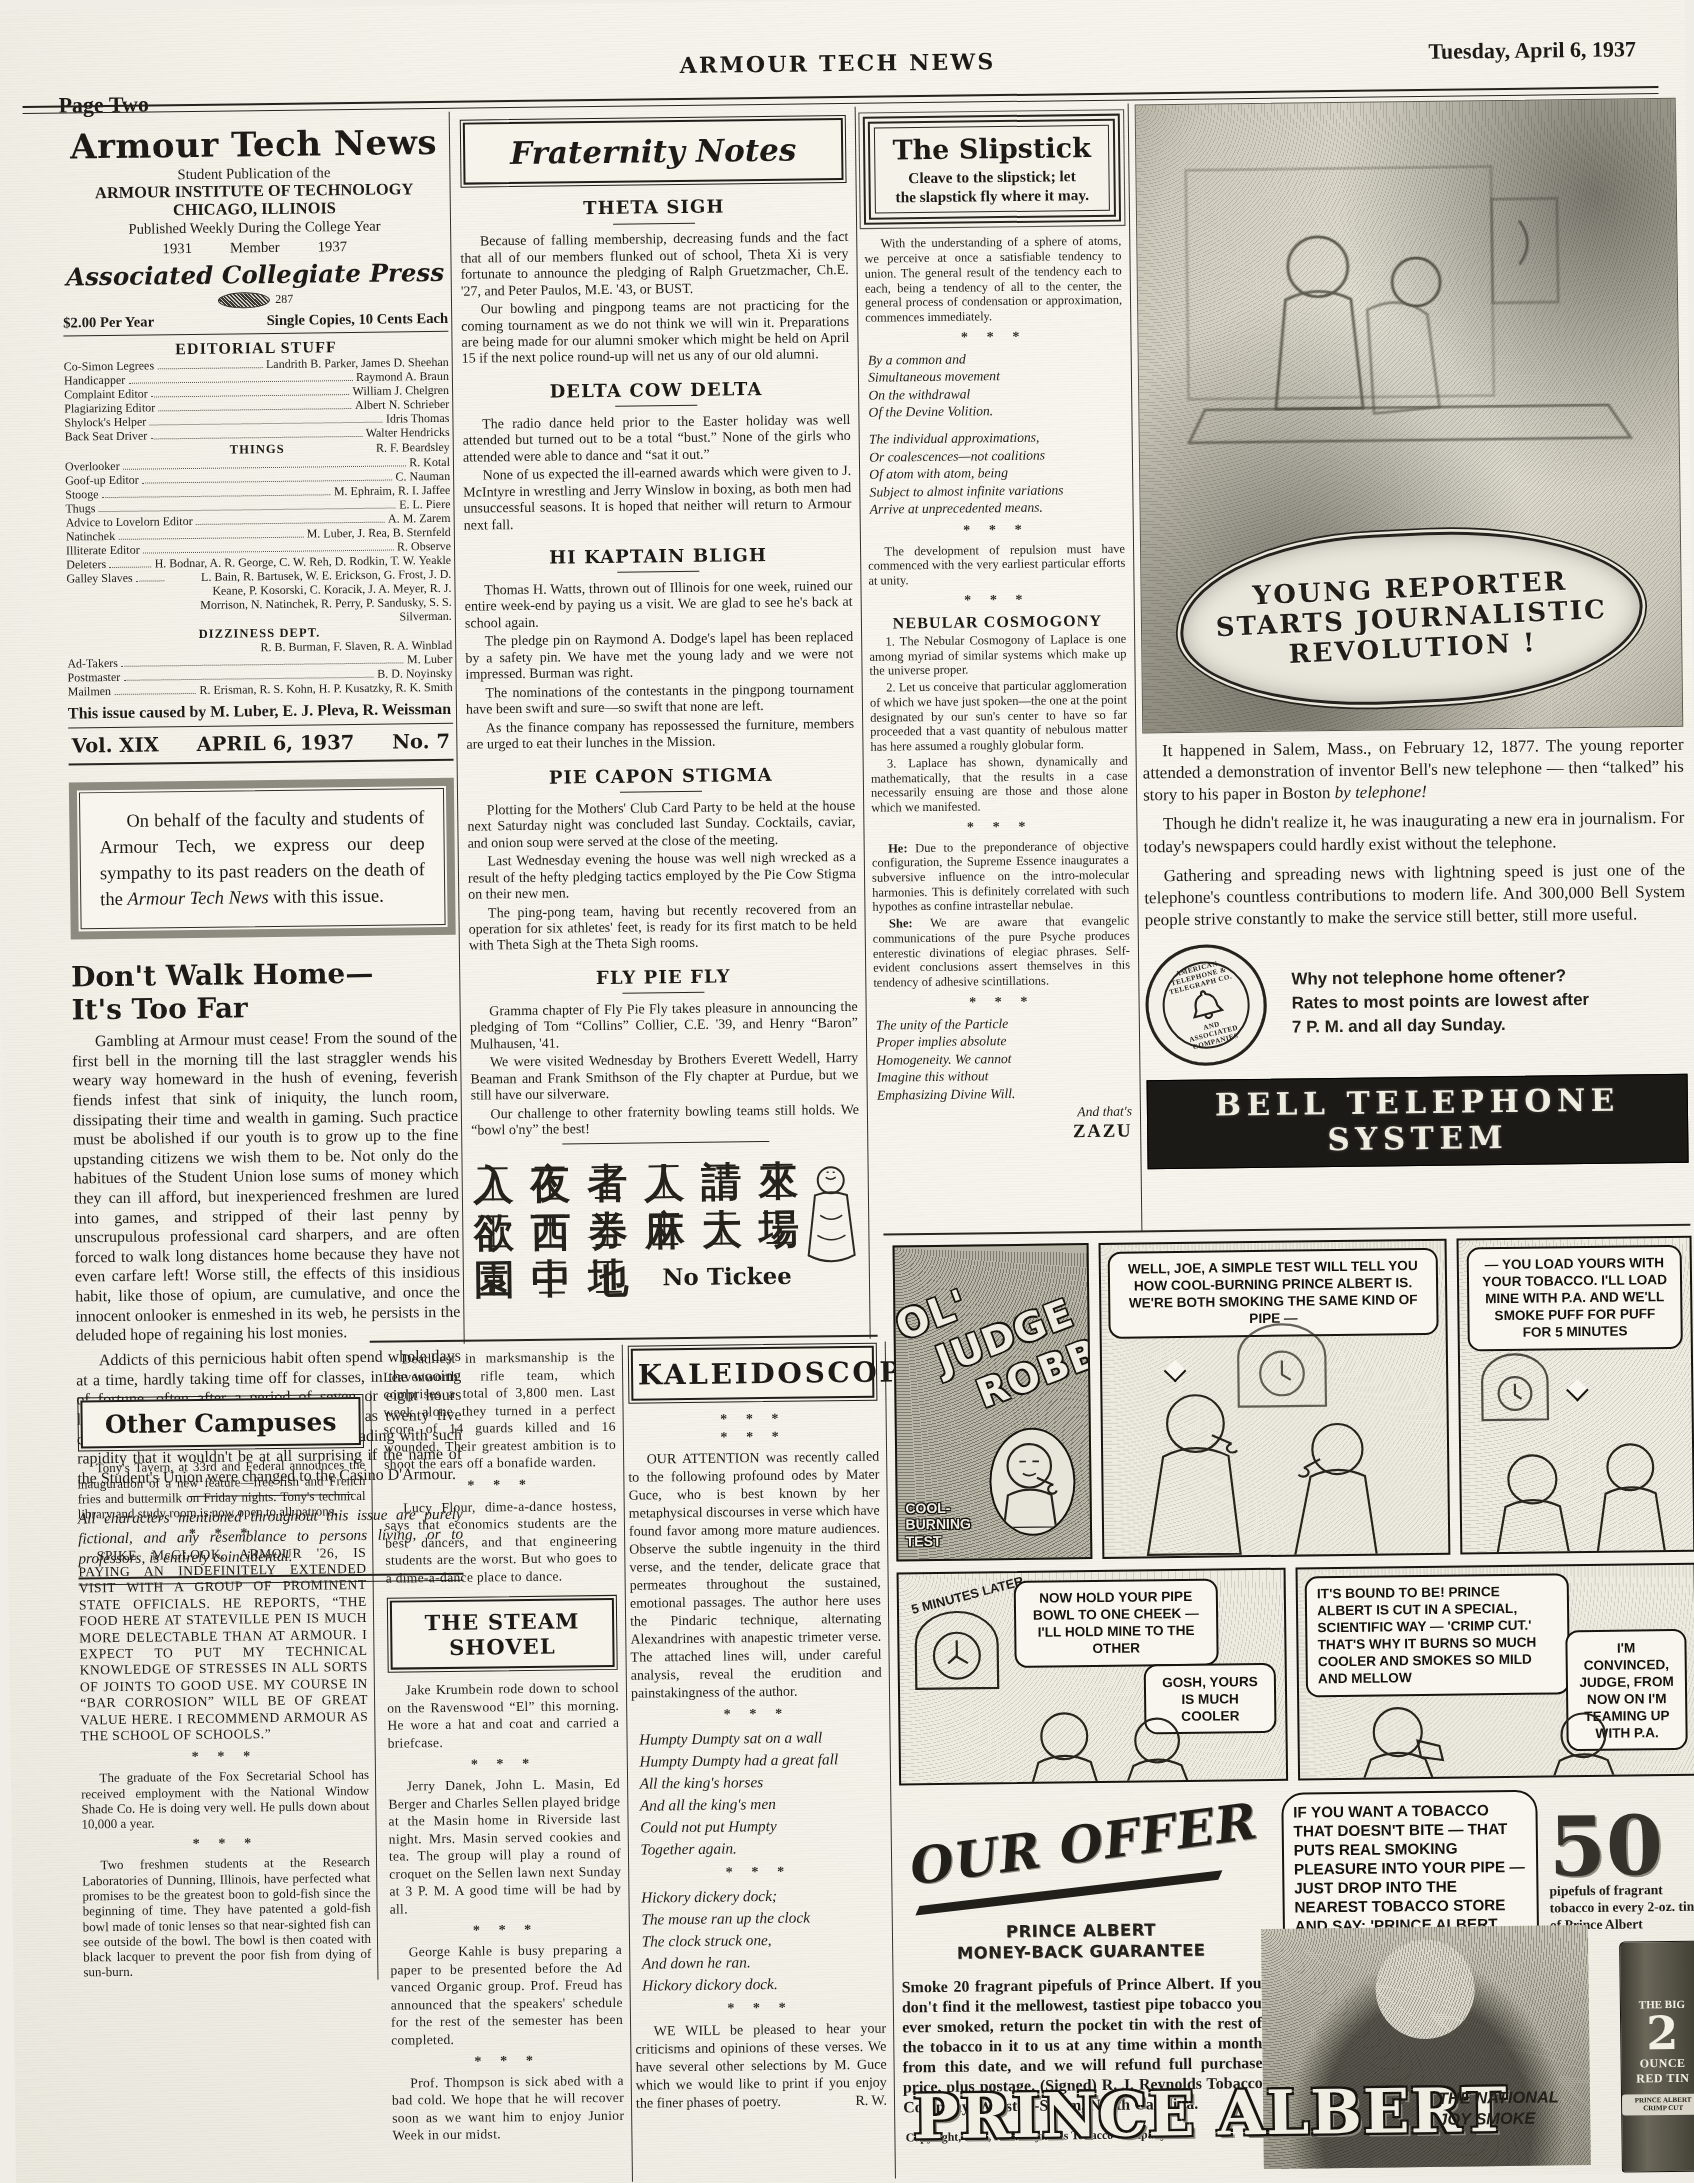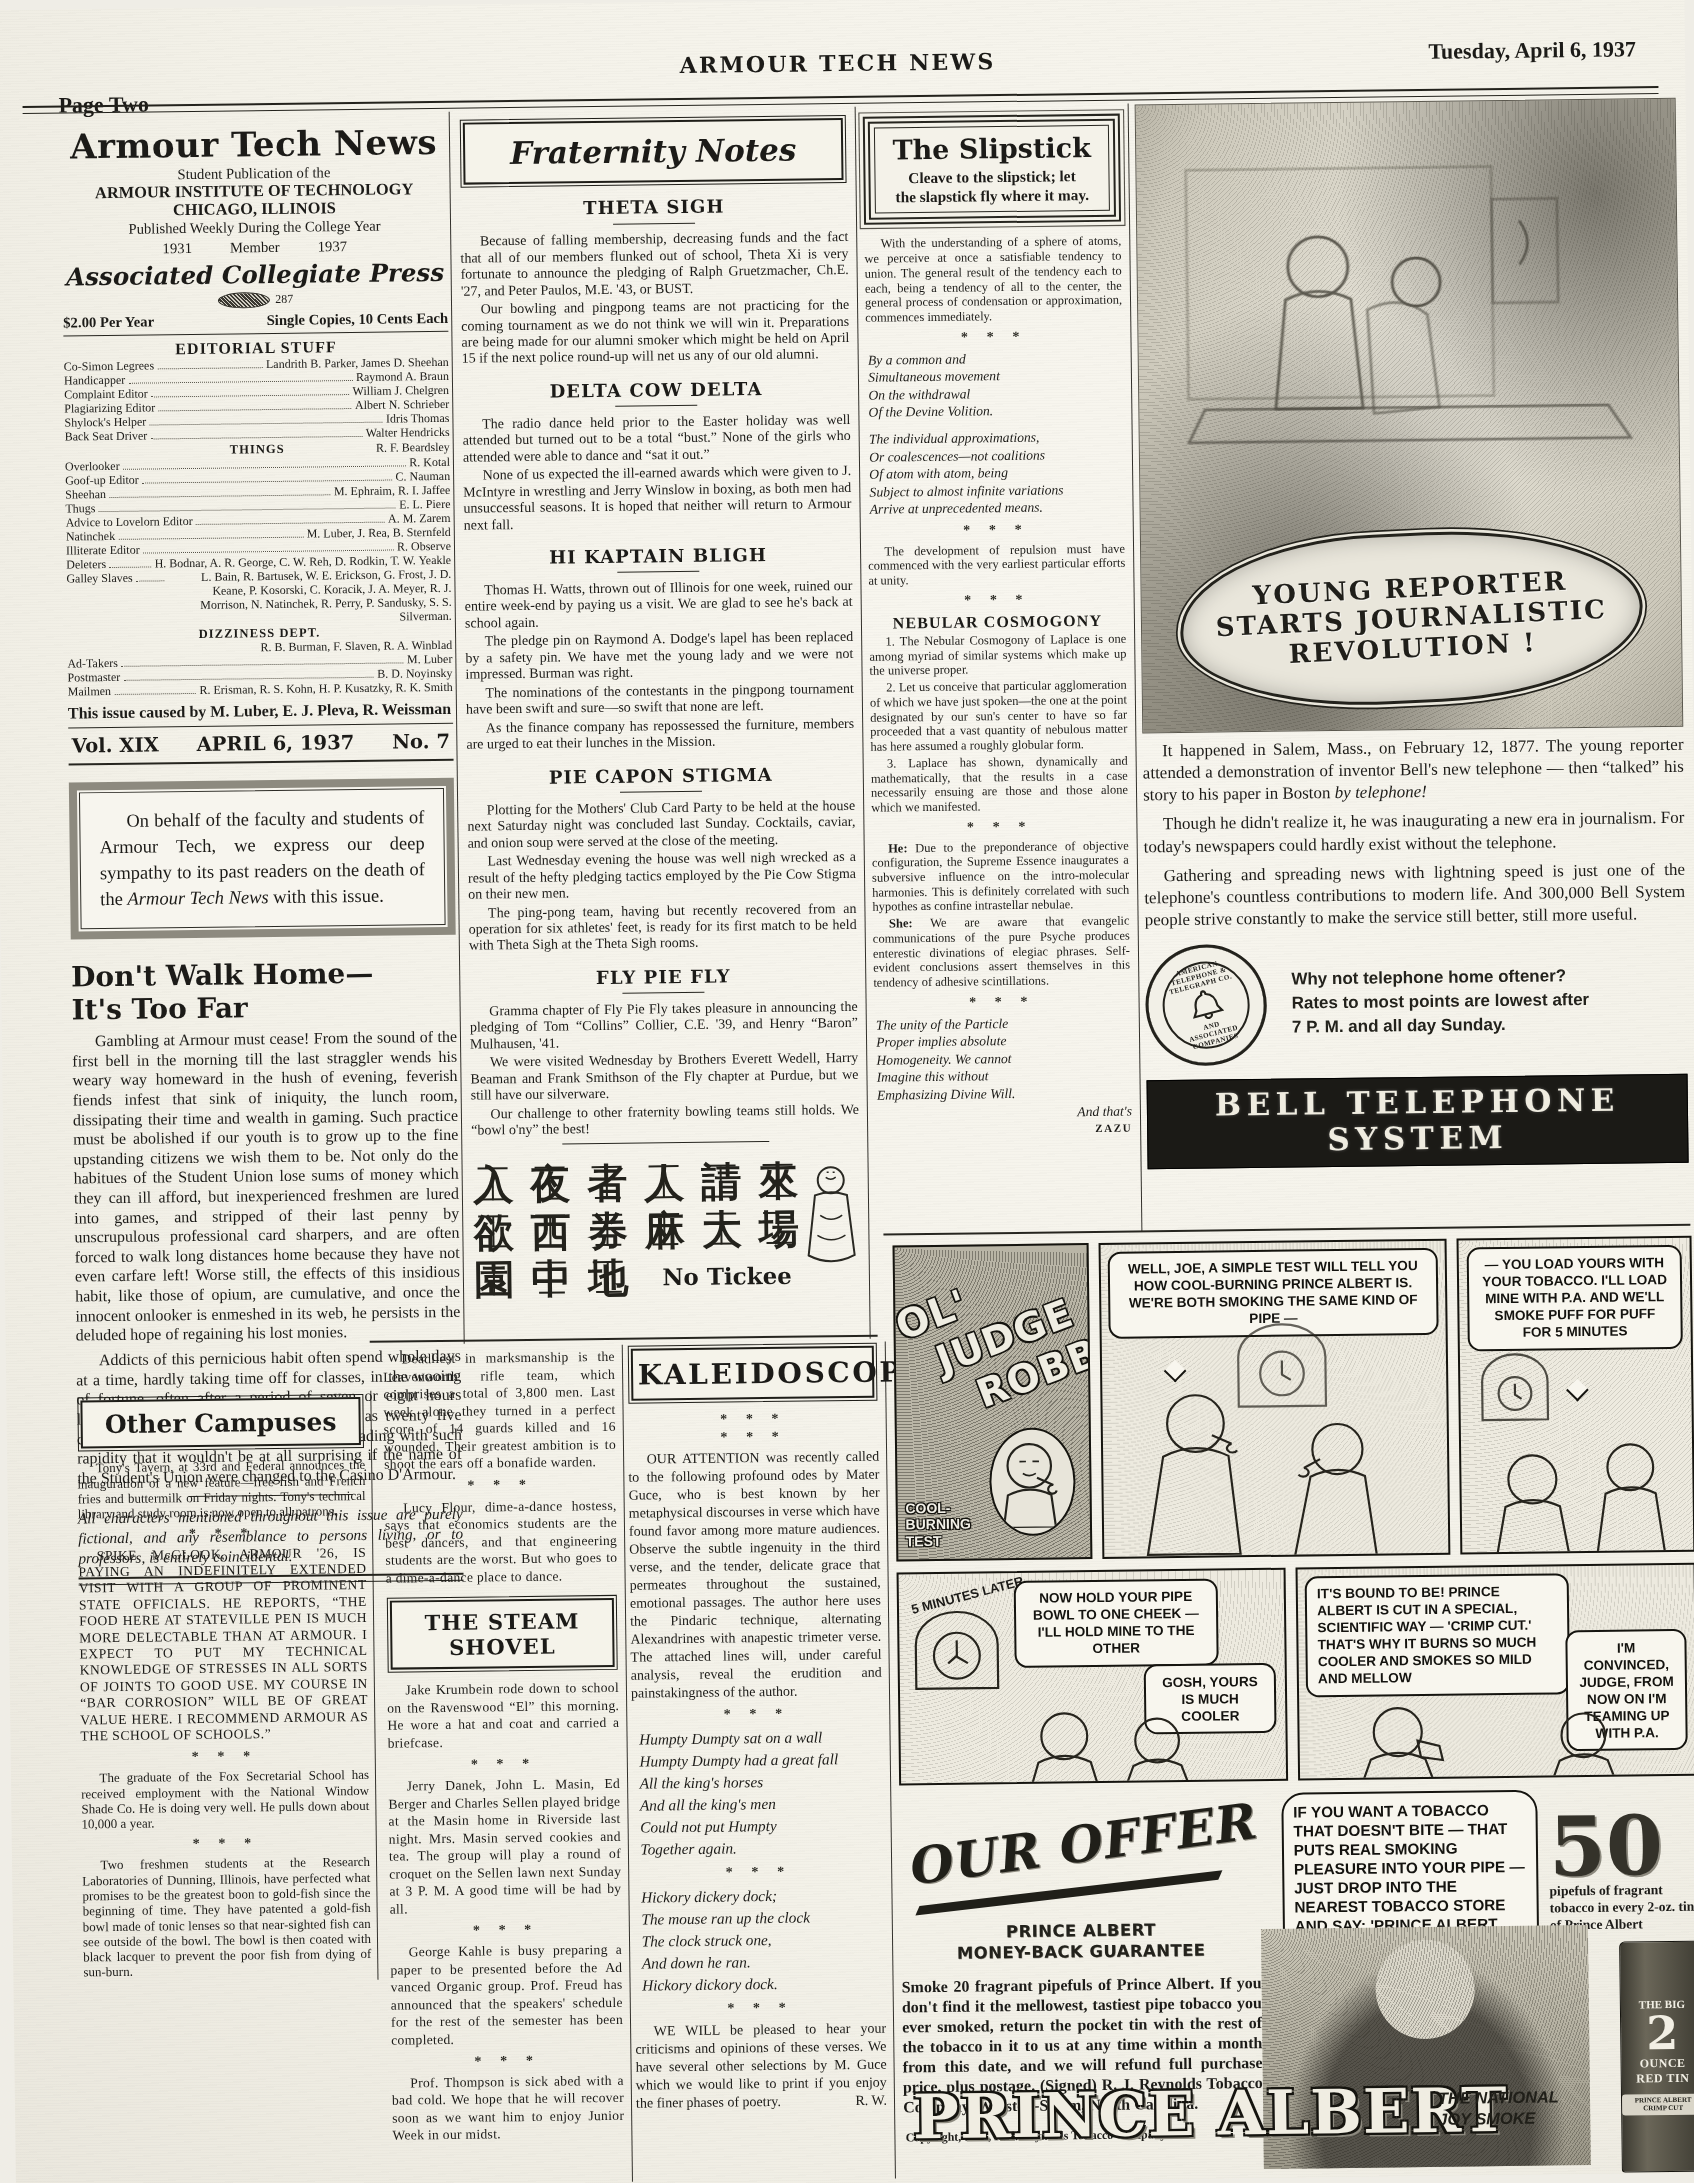--- a/index.html
+++ b/index.html
@@ -82,21 +82,21 @@
   #col3{left:872px;top:117px;width:257px;}
   #col3 p{font-size:12.5px;line-height:14.7px;text-indent:16.4px;margin-top:2.2px;}
   .slip-box{border:7.6px double #26251f;outline:1.6px solid #26251f;outline-offset:-12px;padding:11px 7.6px;text-align:center;background:#f4f2e9;
     box-shadow:0 0 0 3.3px #f4f2e9,0 0 0 4.4px #55524a;}
   .slip-box .t{font-family:"DejaVu Serif",serif;font-weight:bold;font-size:27px;}
   .slip-box .m{font-size:15.3px;line-height:18.5px;font-weight:bold;margin-top:4.4px;}
   .sverse{font-style:italic;font-size:13.6px;line-height:17.5px;margin:3.3px 0 0 2.2px;}
   .neb-h{text-align:center;font-weight:bold;font-size:16px;letter-spacing:1.1px;margin-top:4.4px;}
   .lead{font-weight:bold;}
   .zazu{ text-align:right;font-size:13.6px;margin-top:3.3px;}
-  .zazu .z{font-weight:bold;font-size:11px;letter-spacing:1.6px;}
+  .zazu .z{font-weight:bold;font-size:19px;letter-spacing:1.6px;}
   
   #col4{left:1144px;top:108px;width:541px;}
   .illus{height:627px;border:1.6px solid #5a574d;position:relative;overflow:hidden;
      background:
        repeating-radial-gradient(circle at 0 0, rgba(40,38,30,.16) 0 0.7px, transparent 0.7px 3.3px),
        radial-gradient(ellipse at 30% 85%, rgba(30,28,22,.55) 0%, transparent 45%),
        radial-gradient(ellipse at 85% 15%, rgba(30,28,22,.5) 0%, transparent 40%),
        radial-gradient(ellipse at 55% 40%, #e8e5da 0%, #cdc9bb 70%, #a5a193 100%);}
   .scroll{position:absolute;left:38px;right:38px;top:431px;height:164px;background:#e9e6db;
      border:3.8px solid #23221c;border-radius:48% 52% 50% 50% / 60% 55% 58% 52%;
@@ -244,21 +244,21 @@
           <span class="role">Overlooker</span>
           <span class="dots"></span>
           <span class="nm">R. Kotal</span>
         </div>
     <div class="srow">
           <span class="role">Goof-up Editor</span>
           <span class="dots"></span>
           <span class="nm">C. Nauman</span>
         </div>
     <div class="srow">
-          <span class="role">Sheehan</span>
+          <span class="role">Stooge</span>
           <span class="dots"></span>
           <span class="nm">M. Ephraim, R. I. Jaffee</span>
         </div>
     <div class="srow">
           <span class="role">Thugs</span>
           <span class="dots"></span>
           <span class="nm">E. L. Piere</span>
         </div>
     <div class="srow">
           <span class="role">Advice to Lovelorn Editor</span>

